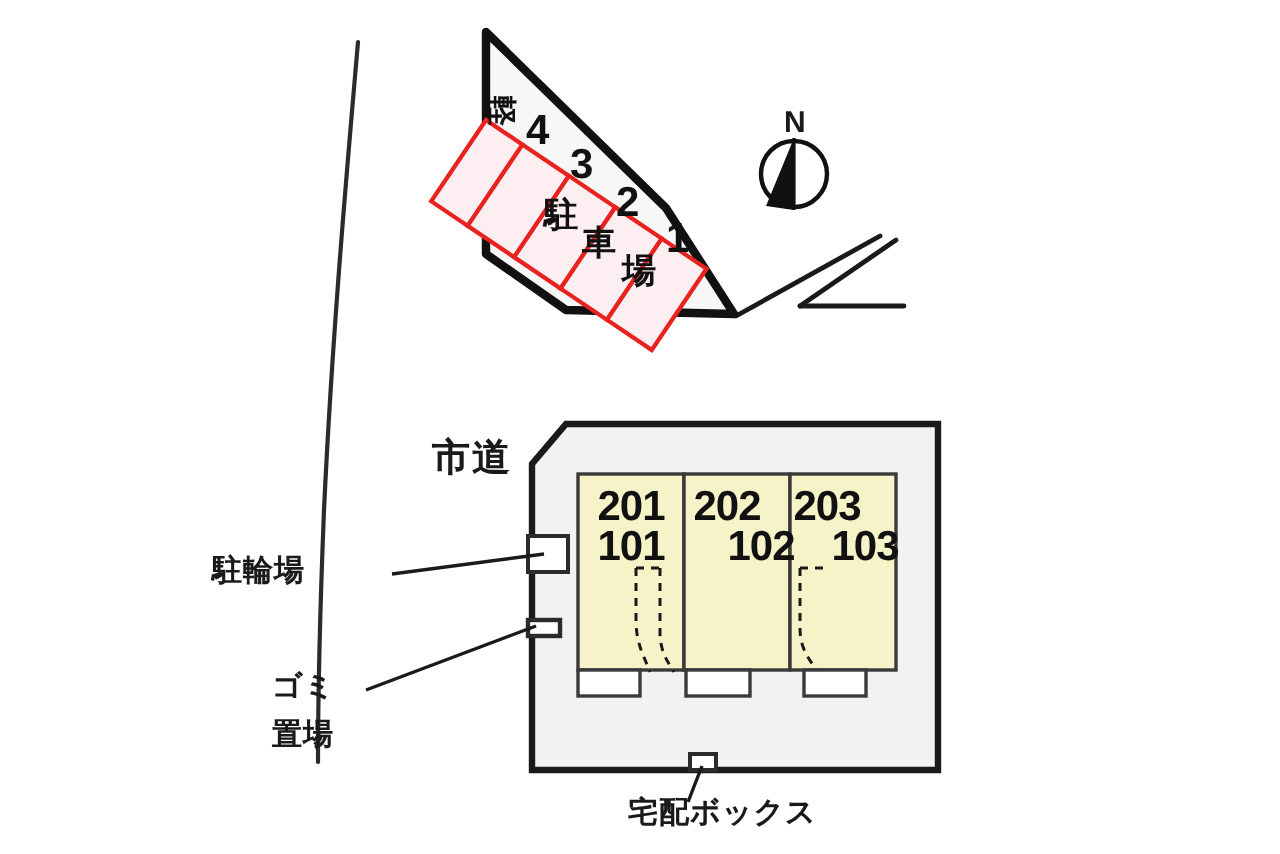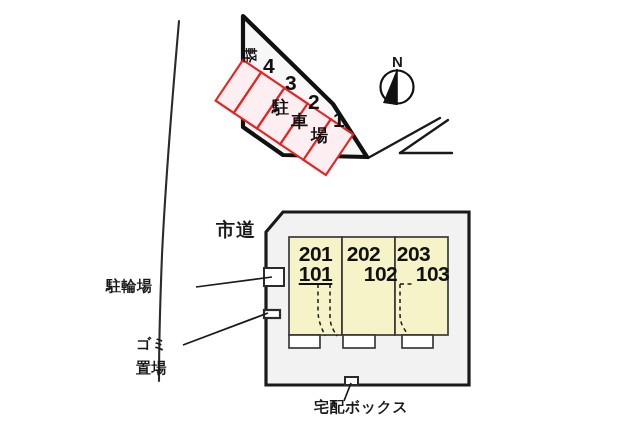--- a/index.html
+++ b/index.html
@@ -154,21 +154,21 @@
 
   <div class="pk-word" style="left:272px; top:96px;">駐</div>
   <div class="pk-word" style="left:291px; top:110px;">車</div>
   <div class="pk-word" style="left:311px; top:124px;">場</div>
 
   <div class="lbl lbl-compass" style="left:392px; top:54px;">N</div>
 
   <div class="lbl lbl-road" style="left:216px; top:172px;margin-top:48px;">市道</div>
 
   <div class="unit-txt" style="left:289px; top:243px; width:53px;">201</div>
-  <div class="unit-txt" style="left:289px; top:263px; width:53px;text-decoration:underline;">101</div>
+  <div class="unit-txt" style="left:289px; top:263px; width:53px;">101</div>
 
   <div class="unit-txt" style="left:342px; top:243px; width:43px;">202</div>
   <div class="unit-txt" style="left:342px; top:263px; width:77px;">102</div>
 
   <div class="unit-txt" style="left:395px; top:243px; width:37px;">203</div>
   <div class="unit-txt" style="left:395px; top:263px; width:75px;">103</div>
 
   <div class="lbl lbl-anno" style="left:106px; top:278px;">駐輪場</div>
 
   <div class="lbl lbl-anno" style="left:136px; top:336px;">ゴミ</div>

